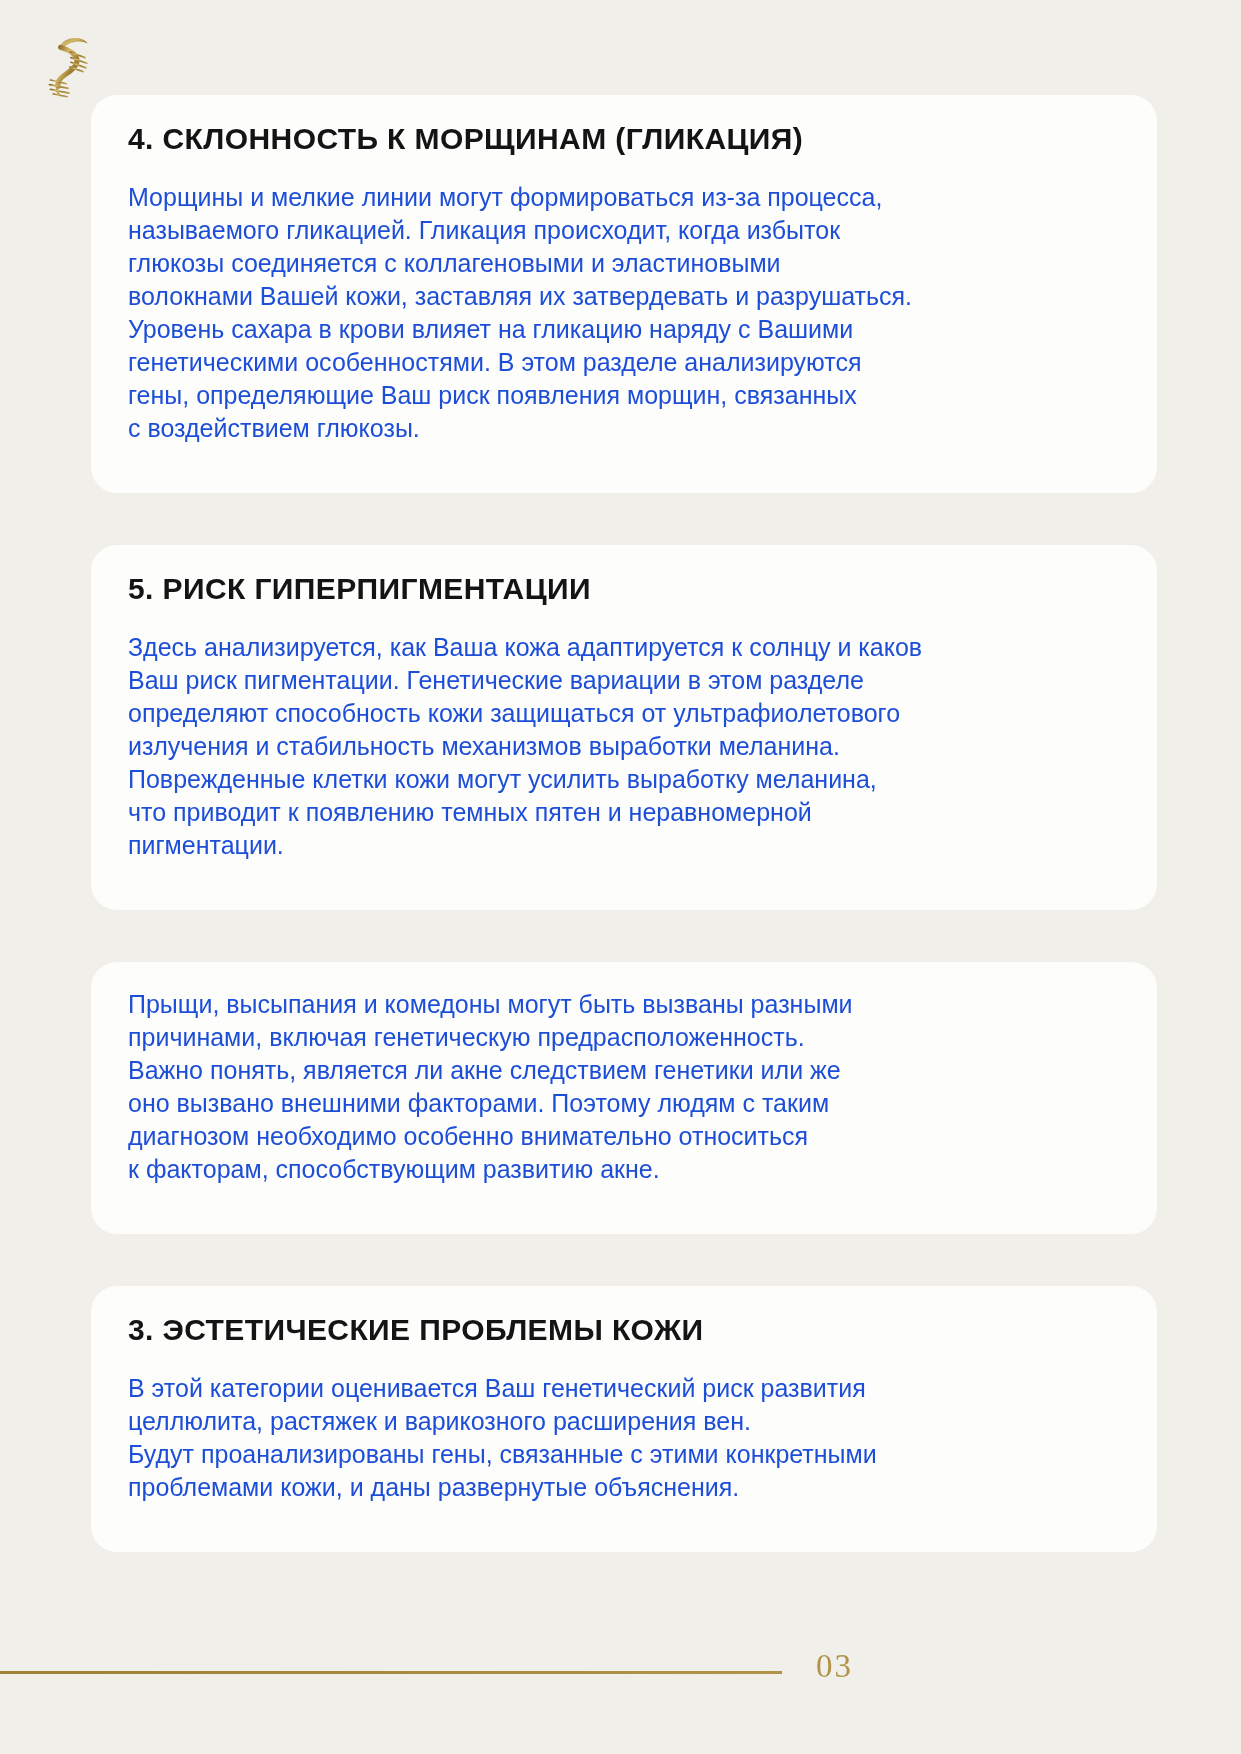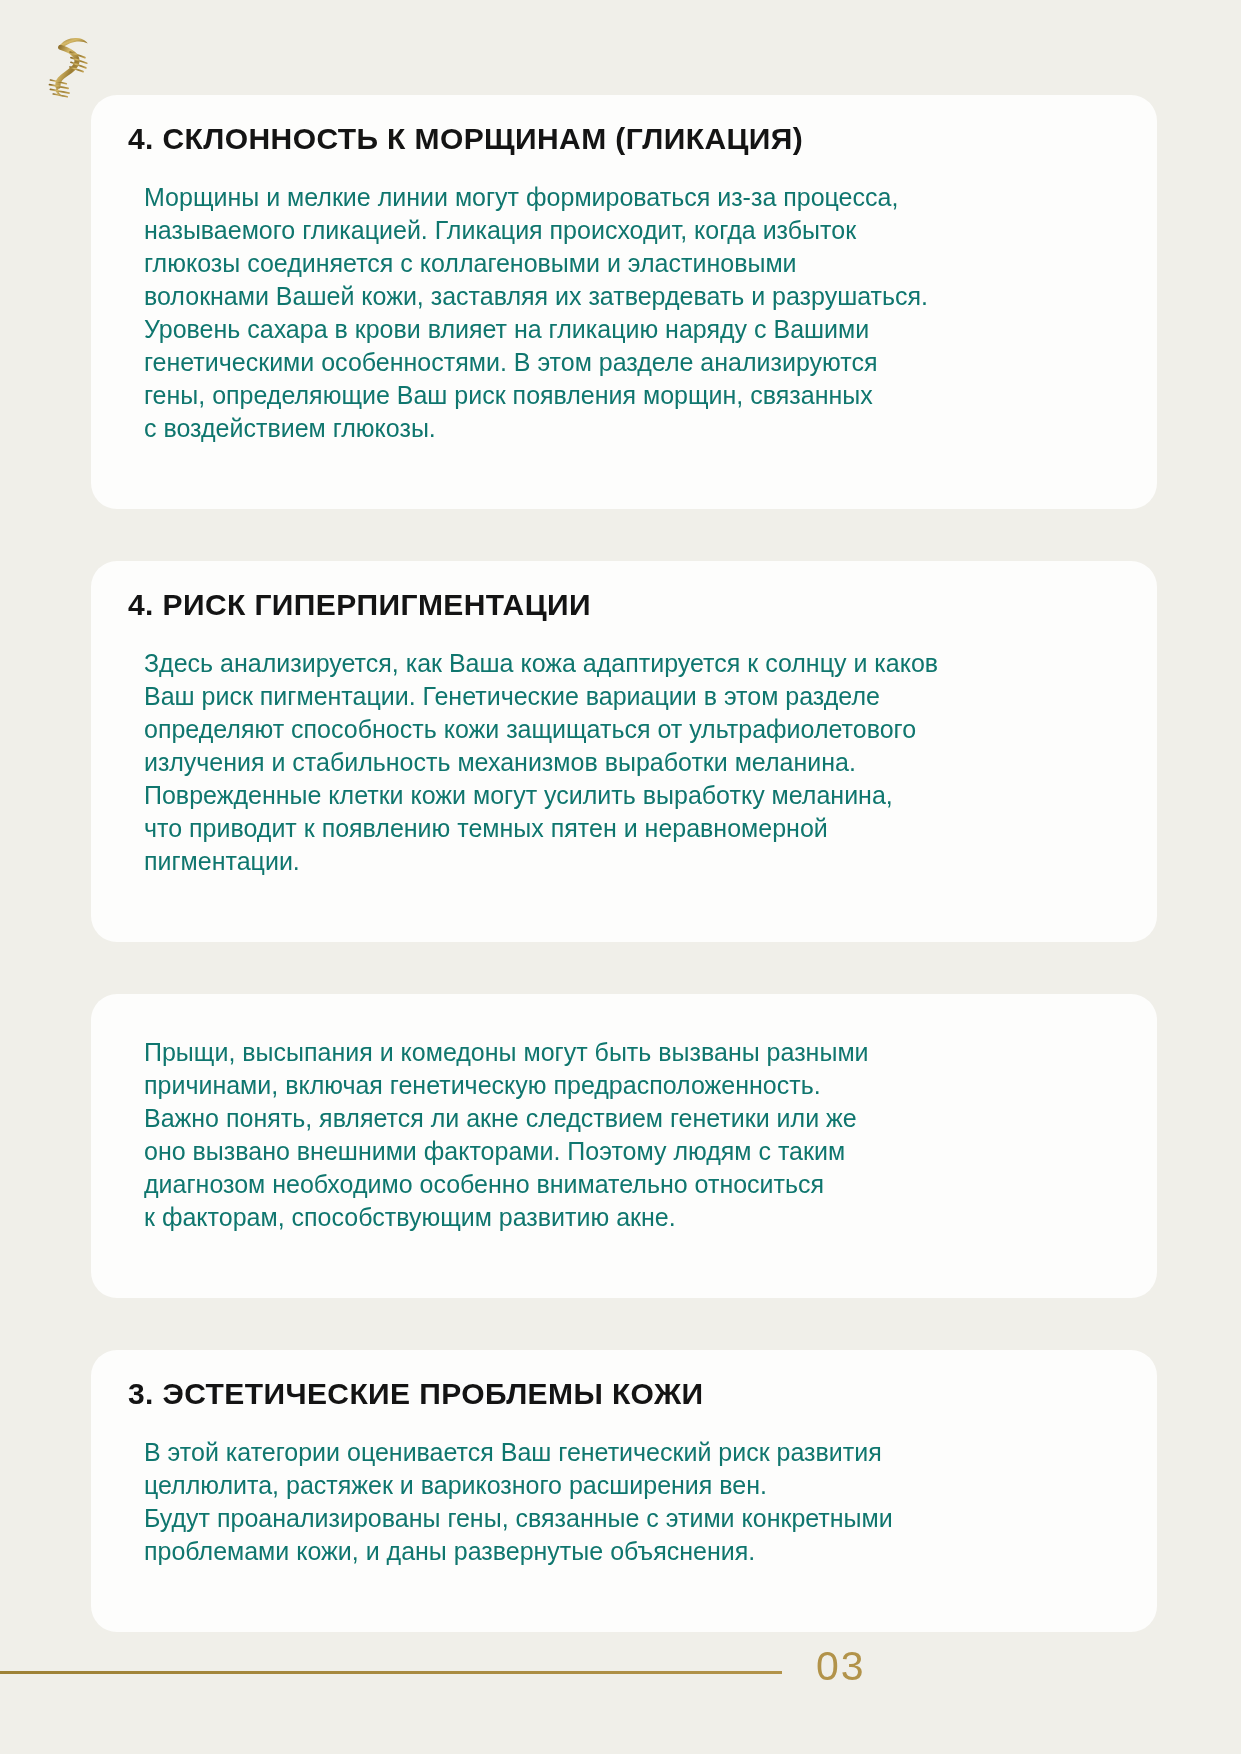--- a/index.html
+++ b/index.html
@@ -37,43 +37,44 @@
   }
   .card-title {
     margin: 0 0 24px 0;
     font-size: 30px;
     line-height: 36px;
     font-weight: bold;
     letter-spacing: 0.4px;
     color: #141414;
   }
   .card-body {
-    margin: 16px;
+    margin: 0;
     font-size: 25px;
     line-height: 33px;
-    color: #0f766e;
+    color: #1d4ed8;
     white-space: pre-line;
   }
   .footer-rule {
     position: absolute;
     left: 0;
     top: 1671px;
     width: 782px;
     height: 3px;
     background: linear-gradient(90deg, #9d8136, #b2934a);
   }
   .page-number {
     position: absolute;
     left: 816px;
     top: 1646px;
-    font-size: 41px;
+    font-size: 33px;
     line-height: 41px;
     letter-spacing: 2px;
     color: #b2934a;
     font-weight: normal;
+    font-family: Liberation Serif, serif;
   }
 </style>
 </head>
 <body>
 
 <div class="page">
 
   <svg class="logo" viewBox="0 0 60 70" aria-hidden="true">
     <defs>
       <linearGradient id="goldGrad" x1="0" y1="0" x2="1" y2="1">
@@ -113,21 +114,21 @@
 называемого гликацией. Гликация происходит, когда избыток
 глюкозы соединяется с коллагеновыми и эластиновыми
 волокнами Вашей кожи, заставляя их затвердевать и разрушаться.
 Уровень сахара в крови влияет на гликацию наряду с Вашими
 генетическими особенностями. В этом разделе анализируются
 гены, определяющие Ваш риск появления морщин, связанных
 с воздействием глюкозы.</p>
     </section>
 
     <section class="card">
-      <h2 class="card-title">4. РИСК ГИПЕРПИГМЕНТАЦИИ</h2>
+      <h2 class="card-title">5. РИСК ГИПЕРПИГМЕНТАЦИИ</h2>
       <p class="card-body">Здесь анализируется, как Ваша кожа адаптируется к солнцу и каков
 Ваш риск пигментации. Генетические вариации в этом разделе
 определяют способность кожи защищаться от ультрафиолетового
 излучения и стабильность механизмов выработки меланина.
 Поврежденные клетки кожи могут усилить выработку меланина,
 что приводит к появлению темных пятен и неравномерной
 пигментации.</p>
     </section>
 
     <section class="card">

